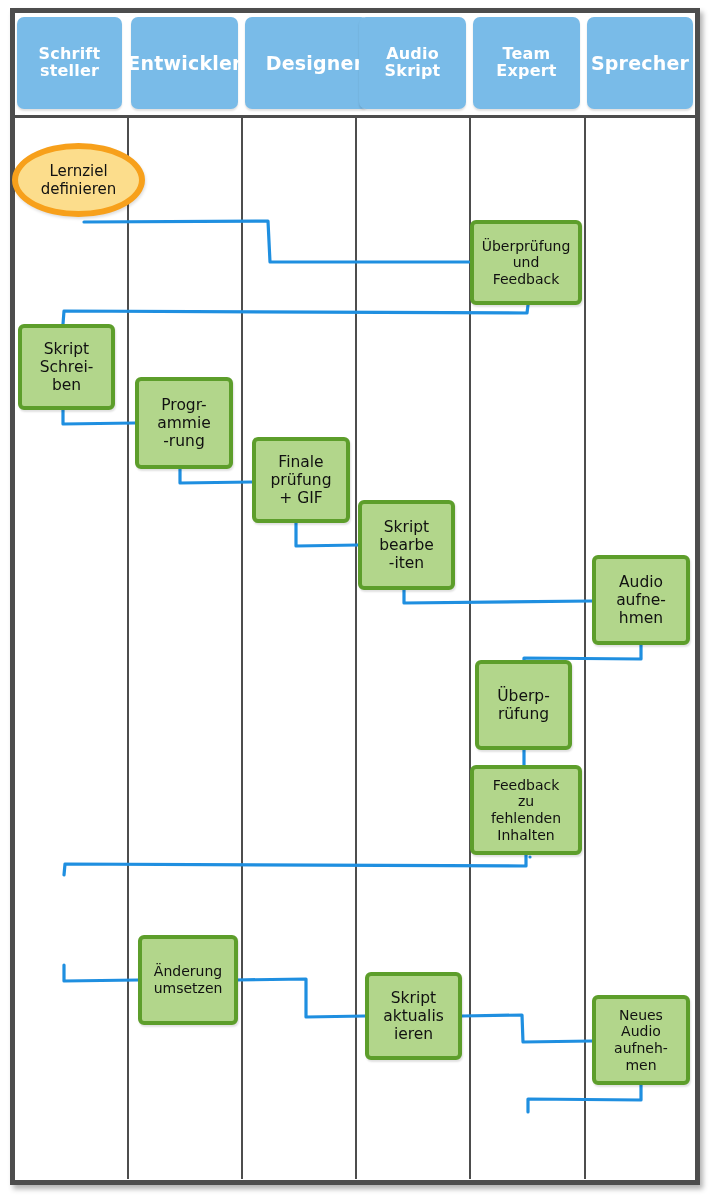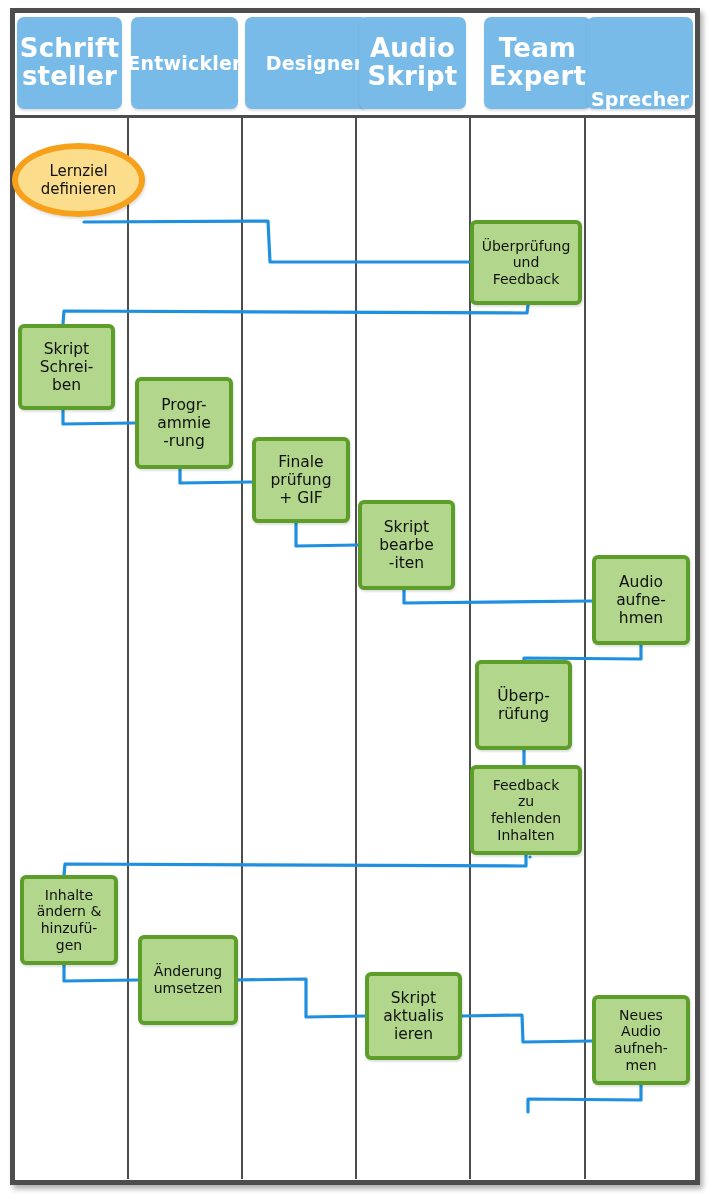--- a/index.html
+++ b/index.html
@@ -31,21 +31,21 @@
     background:#79bbe8;
     border-radius:7px;
     display:flex;align-items:center;justify-content:center;
     color:#ffffff;
     text-align:center;
     font-weight:bold;
     line-height:1.06;
     letter-spacing:0.2px;
     box-shadow:0 2px 2px rgba(0,0,0,0.12);
   }
-  .hdr.big{font-size:26px;}
+  .hdr.big{font-size:16px;}
   .hdr.small{font-size:19px;}
 
   
   .task{
     position:absolute;
     background:#b2d68b;
     border:4px solid #5d9e2b;
     border-radius:6px;
     box-sizing:border-box;
     display:flex;align-items:center;justify-content:center;
@@ -88,24 +88,24 @@
   </div>
   <div class="hdr small" style="left:131px;width:107px;">
     <span>Entwickler</span>
   </div>
   <div class="hdr small" style="left:245px;width:107px;padding-left:16px;">
     <span>Designer</span>
   </div>
   <div class="hdr big" style="left:359px;width:107px;">
     <span><span>Audio</span><br><span>Skript</span></span>
   </div>
-  <div class="hdr big" style="left:473px;width:107px;margin-left:11px;">
+  <div class="hdr big" style="left:473px;width:107px;">
     <span><span>Team</span><br><span>Expert</span></span>
   </div>
-  <div class="hdr small" style="left:587px;width:106px;align-items:flex-end;">
+  <div class="hdr small" style="left:587px;width:106px;">
     <span>Sprecher</span>
   </div>
 
   <div id="header-rule"></div>
 
   <div class="lane-div" style="left:127px;"></div>
   <div class="lane-div" style="left:241px;"></div>
   <div class="lane-div" style="left:355px;"></div>
   <div class="lane-div" style="left:469px;"></div>
   <div class="lane-div" style="left:584px;"></div>
@@ -187,25 +187,20 @@
       <span>Überp-</span><br><span>rüfung</span>
     </span>
   </div>
 
   <div class="task sm" style="left:470px;top:765px;width:112px;height:90px;">
     <span>
       <span>Feedback</span><br><span>zu</span><br><span>fehlenden</span><br><span>Inhalten</span>
     </span>
   </div>
 
-  <div class="task sm" style="left:20px;top:875px;width:98px;height:90px;">
-    <span>
-      <span>Inhalte</span><br><span>ändern &amp;</span><br><span>hinzufü-</span><br><span>gen</span>
-    </span>
-  </div>
 
   <div class="task sm" style="left:138px;top:935px;width:100px;height:90px;">
     <span>
       <span>Änderung</span><br><span>umsetzen</span>
     </span>
   </div>
 
   <div class="task" style="left:365px;top:972px;width:97px;height:88px;">
     <span>
       <span>Skript</span><br><span>aktualis</span><br><span>ieren</span>

